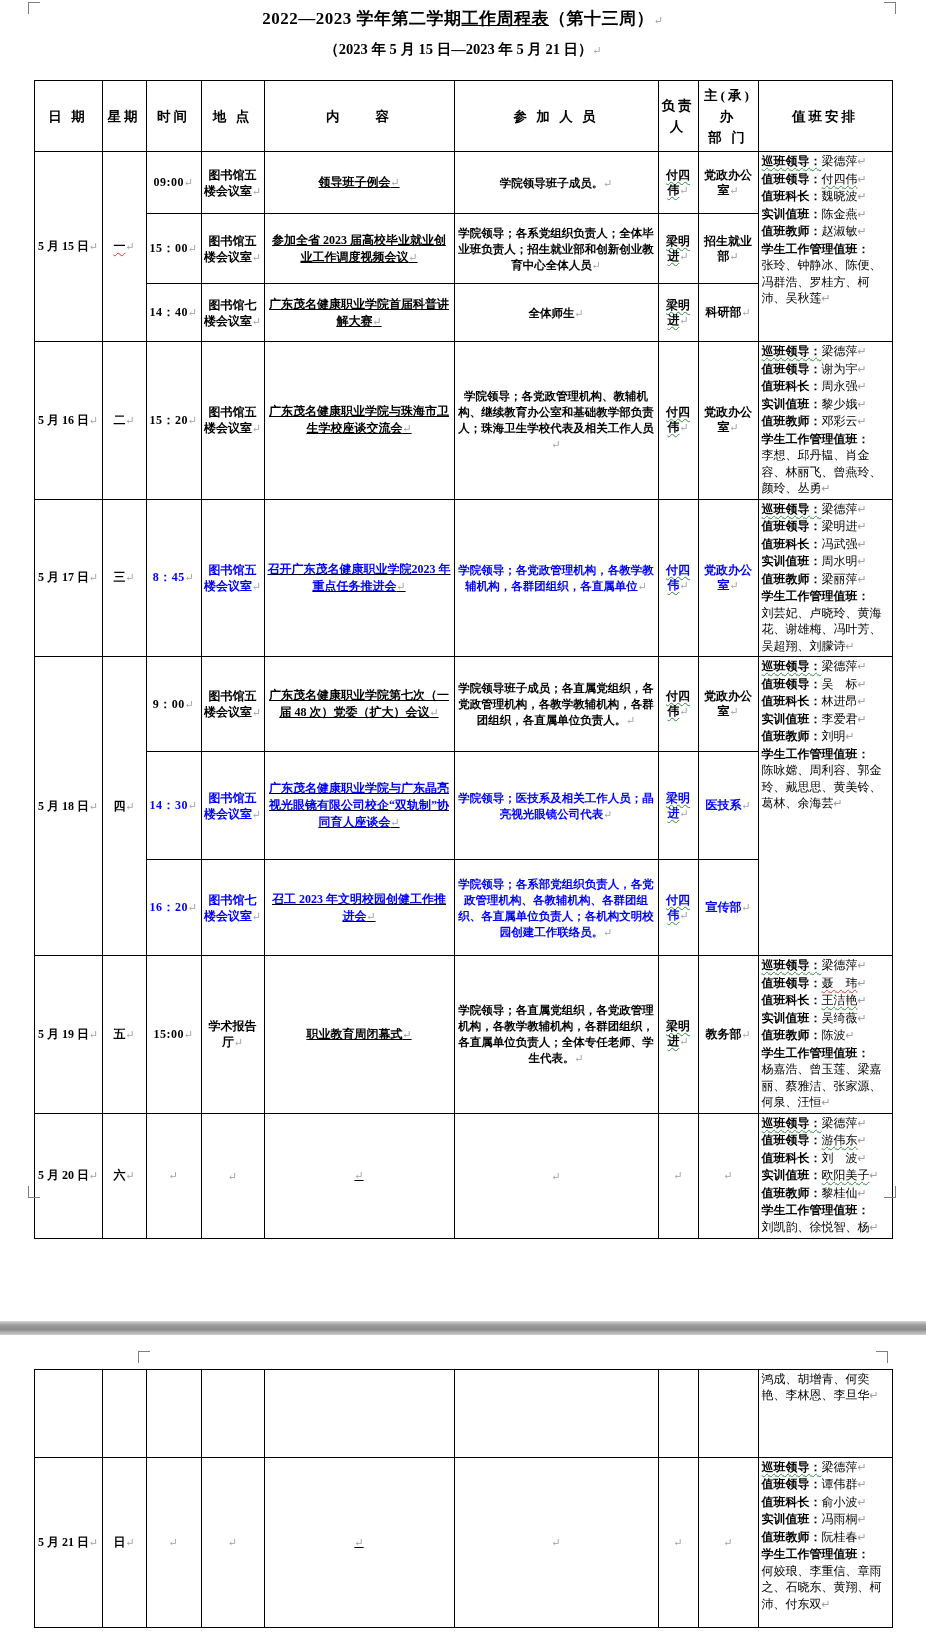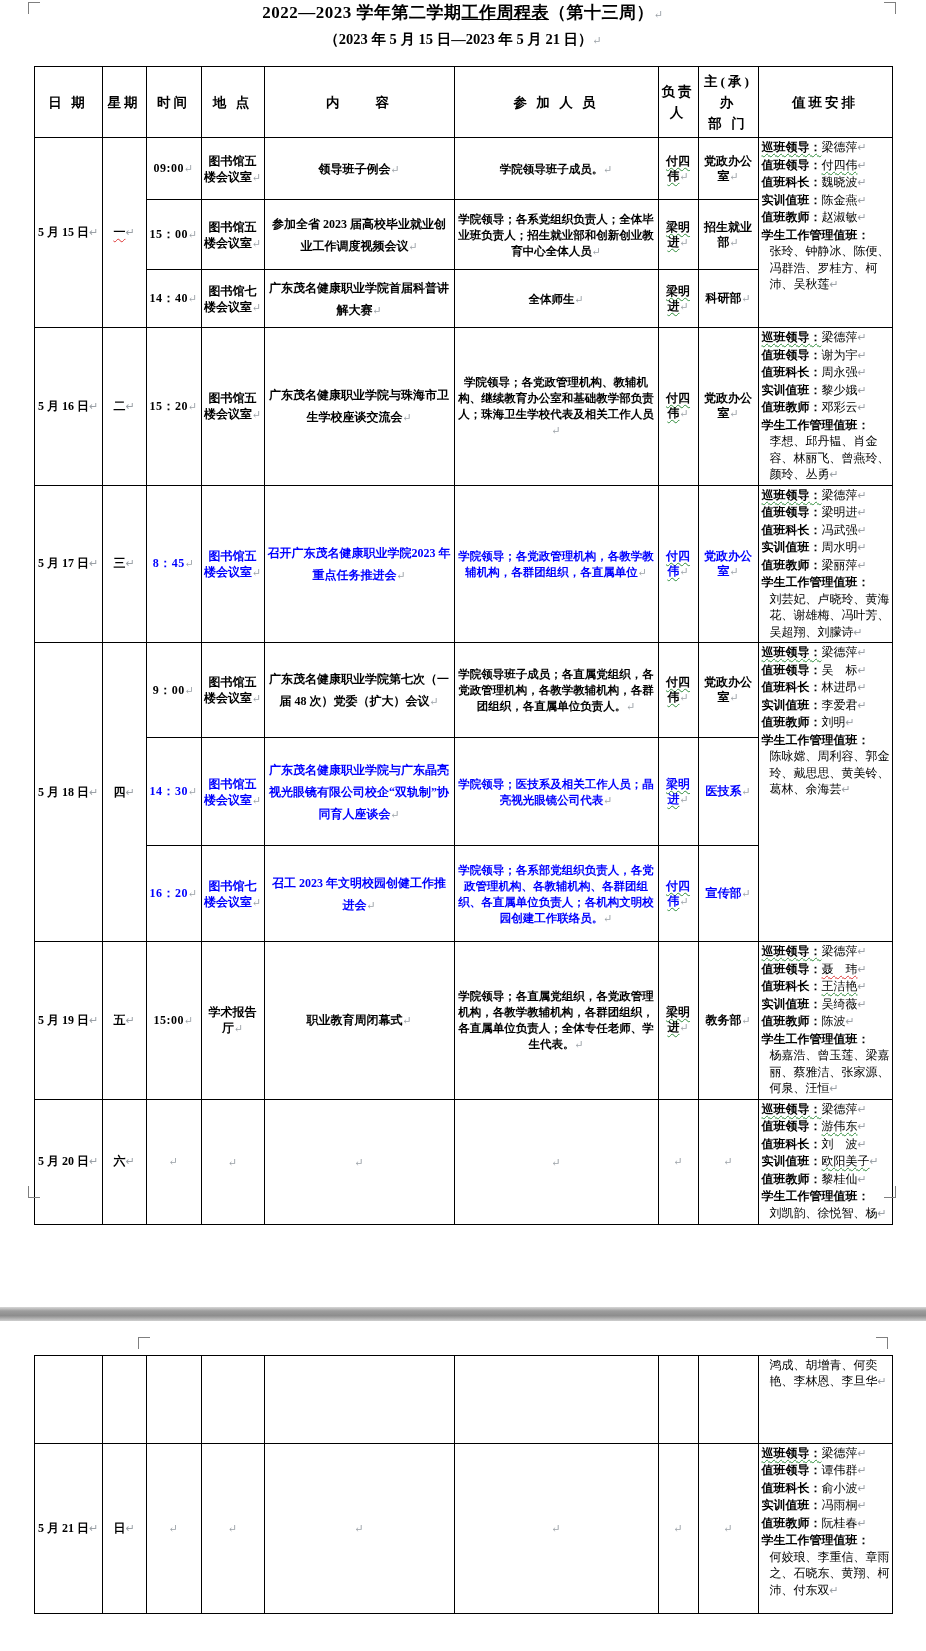--- a/index.html
+++ b/index.html
@@ -6,29 +6,29 @@
   body{
     width:926px;
     background:#ffffff;
     font-family:"Liberation Serif","DejaVu Serif",serif;
     color:#000000;
     -webkit-font-smoothing:none;
   }
   .page{position:relative;width:926px;}
 
   
-  .title-wrap{padding-top:0;text-align:center;}
+  .title-wrap{padding-top:6px;text-align:center;}
   .doc-title{
     font-family:"Liberation Serif","DejaVu Serif",serif;
     font-size:17px;font-weight:700;letter-spacing:.5px;
     line-height:26px;white-space:nowrap;
   }
   .doc-title .u{text-decoration:underline;}
   .doc-subtitle{
-    font-size:14.5px;font-weight:700;line-height:24px;white-space:nowrap;
+    font-size:14.5px;font-weight:700;line-height:32px;white-space:nowrap;
   }
   .pilcrow{color:#9aa0a6;font-weight:400;font-size:11px;vertical-align:baseline;}
 
   
   .crop{position:absolute;border-color:#7f7f7f;border-style:solid;width:11px;height:11px;}
   .crop.tl{border-width:1px 0 0 1px;}
   .crop.tr{border-width:1px 1px 0 0;}
   .crop.bl{border-width:0 0 1px 1px;}
   .crop.br{border-width:0 1px 1px 0;}
 
@@ -62,41 +62,41 @@
   col.c-date{width:68px;}
   col.c-week{width:44px;}
   col.c-time{width:55px;}
   col.c-place{width:63px;}
   col.c-content{width:190px;}
   col.c-people{width:204px;}
   col.c-charge{width:40px;}
   col.c-dept{width:60px;}
   col.c-duty{width:134px;}
 
-  td.date,td.week{font-size:12px;letter-spacing:0;font-family:Liberation Serif, serif;}
+  td.date,td.week{font-size:12px;letter-spacing:0;}
   td.time{font-size:12px;letter-spacing:.5px;}
   td.place{font-size:12px;line-height:16px;}
-  td.content{font-size:12px;line-height:22px;}
+  td.content{font-size:12px;line-height:17px;text-decoration:underline;}
   td.people{font-size:11.5px;line-height:16px;text-align:center;}
   td.charge{font-size:12px;}
   td.dept{font-size:12px;}
 
   td.duty{
     text-align:left;
     vertical-align:top;
     font-weight:400;
     font-size:12px;
     line-height:16.5px;
     padding:1px 2px 1px 3px;
     font-family:"DejaVu Sans","Liberation Sans",sans-serif;
   }
   td.duty .lbl{font-weight:700;margin-top:24px;}
   td.duty .nm{font-weight:400;}
   td.duty .line{white-space:nowrap;}
-  td.duty .names{font-weight:400;margin-left:8px;}
+  td.duty .names{font-weight:400;}
 
   .blue{color:#0000ff;}
   .spell{
     text-decoration:underline;
     text-decoration-color:#2e8b3a;
     text-decoration-style:wavy;
     text-decoration-thickness:1px;
     text-underline-offset:2px;
   }
   .spell-red{

